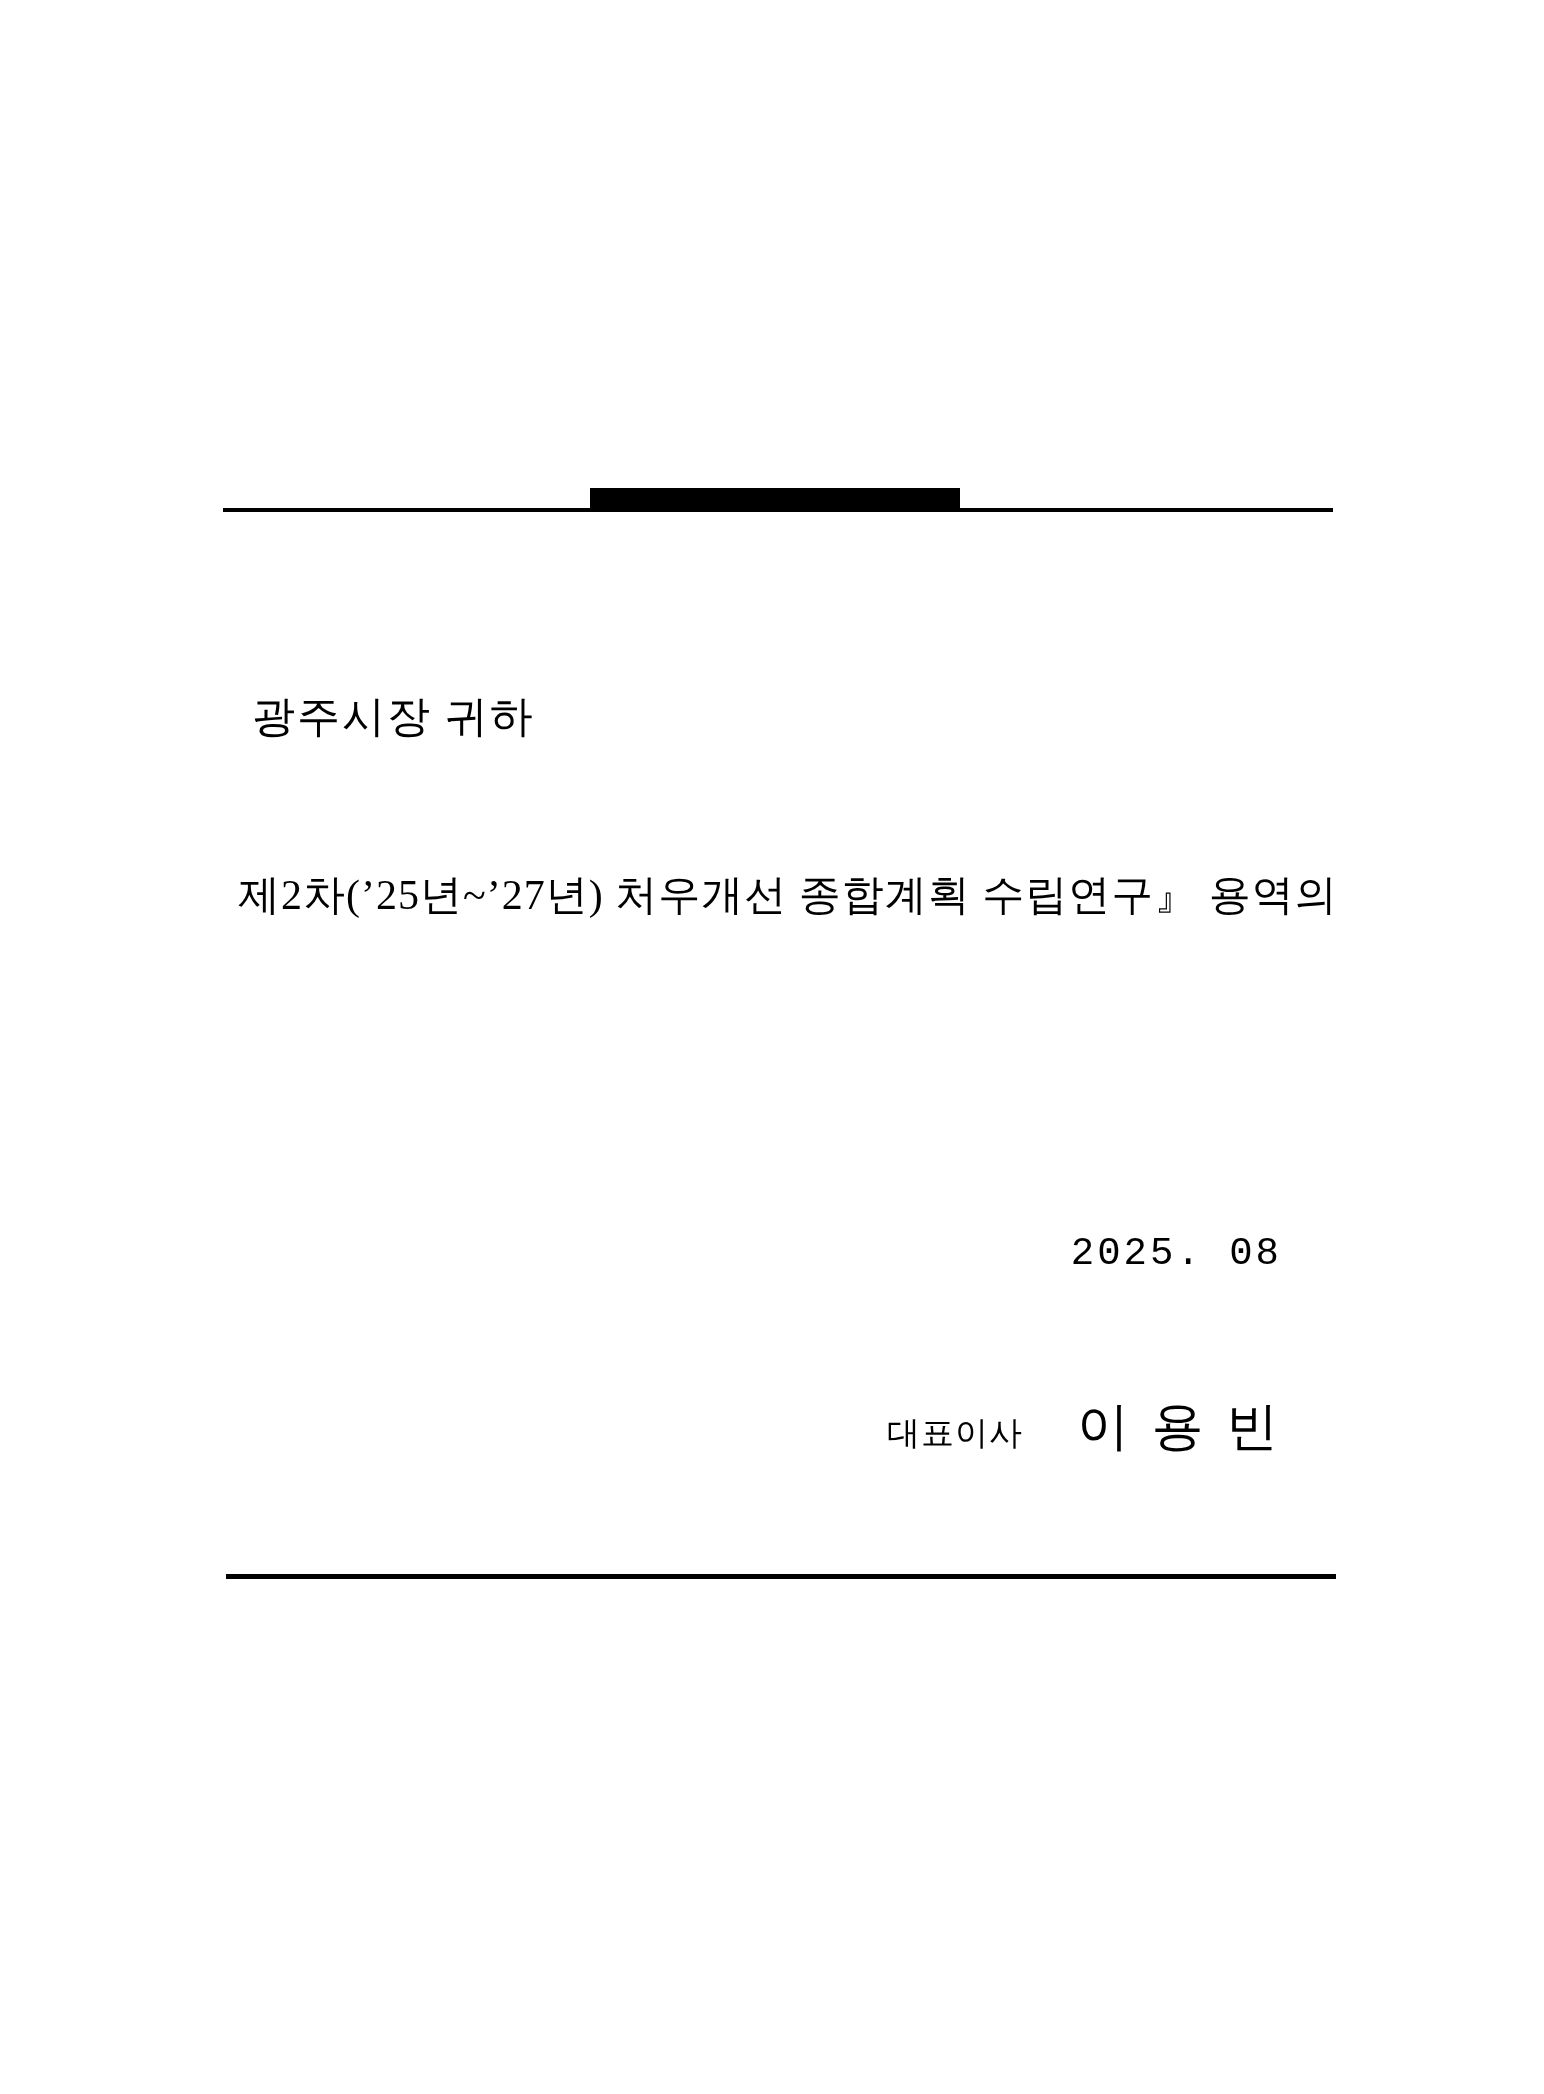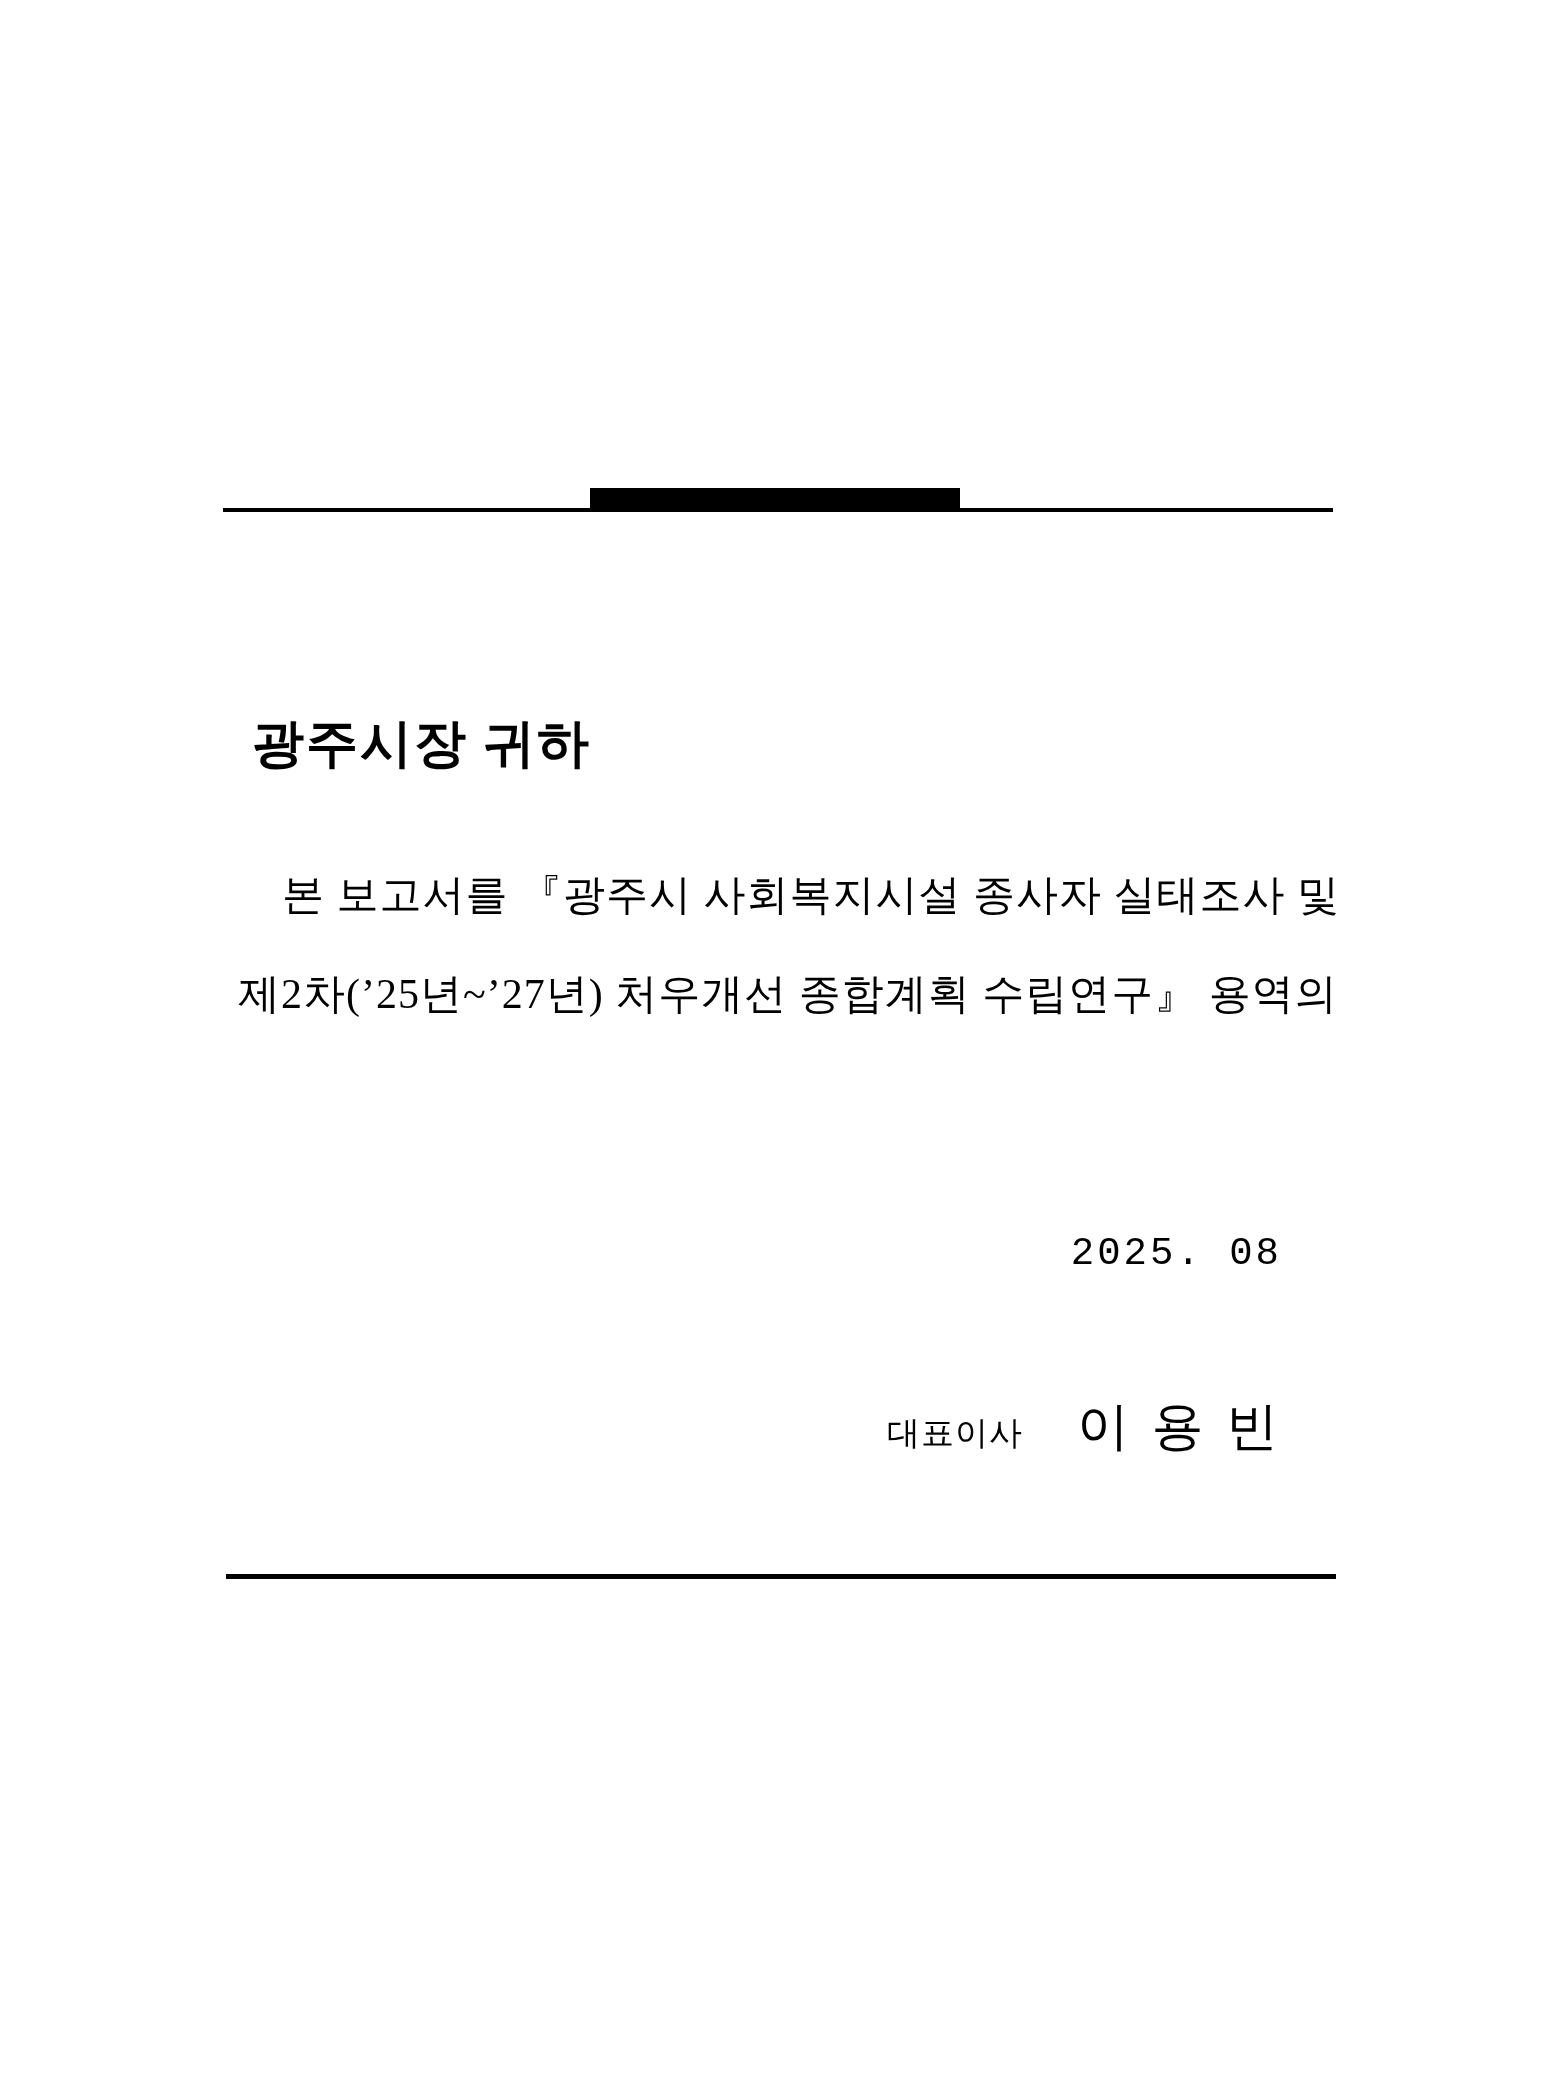--- a/index.html
+++ b/index.html
@@ -44,24 +44,23 @@
     left: 223px;
     width: 1110px;
     height: 4px;
     background: #000000;
   }
   
   .recipient {
     position: absolute;
     top: 688px;
     left: 252px;
-    font-size: 52px;
-    font-weight: bold;
+    font-size: 43px;
+    font-weight: normal;
     letter-spacing: 2px;
-    margin-top: 21px;
   }
   
   .body-text {
     position: absolute;
     top: 846px;
     left: 238px;
     width: 1082px;
     font-size: 42px;
     line-height: 99px;
     letter-spacing: 1px;
@@ -131,21 +130,20 @@
 <div class="page">
 
 
   <div class="title-bar"></div>
 
   <div class="title-rule"></div>
 
   <div class="recipient">광주시장 귀하</div>
 
   <div class="body-text">
-    <div class="body-line first">본 보고서를 『광주시 사회복지시설 종사자 실태조사 및</div>
     <div class="body-line">제2차(’25년~’27년) 처우개선 종합계획 수립연구』 용역의</div>
   </div>
 
   <div class="date-line">2025. 08</div>
 
 
   <div class="signature-row">
     <span class="signer-role">대표이사</span>
     <span class="signer-name">이 용 빈</span>
   </div>

